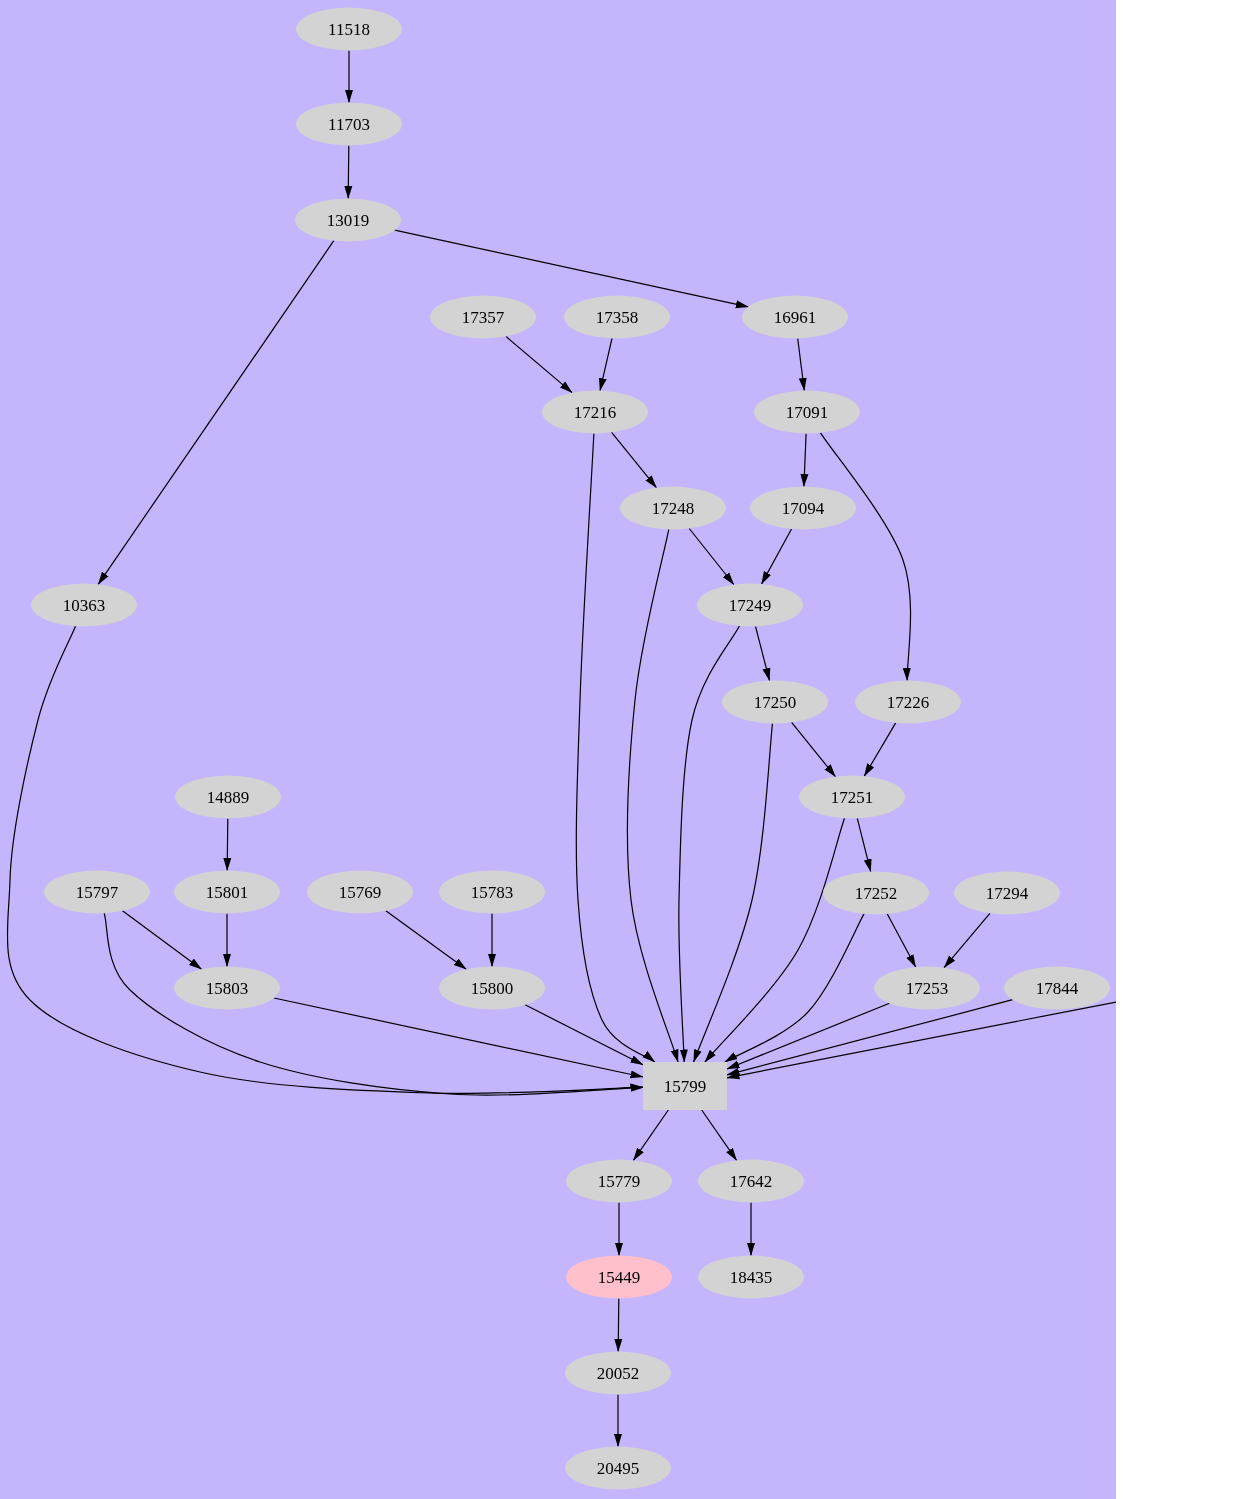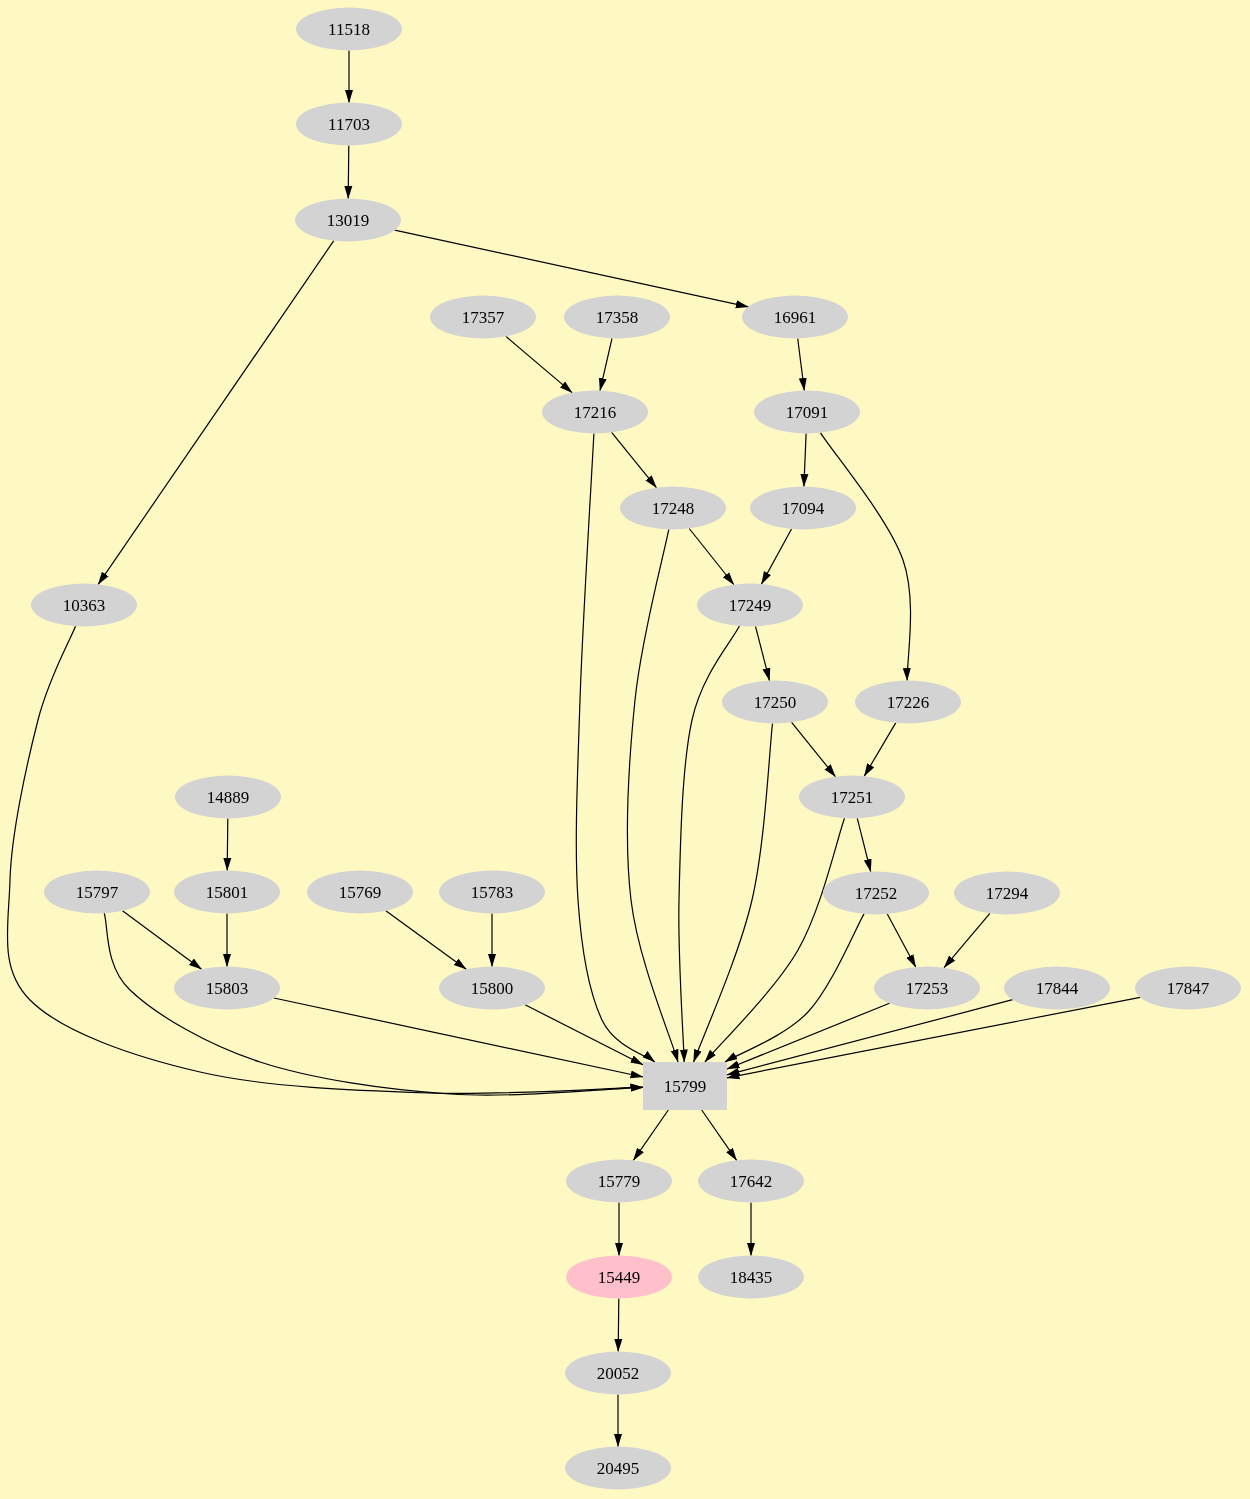--- a/index.html
+++ b/index.html
@@ -3,23 +3,23 @@
 <meta charset="utf-8">
 <style>
   html, body {
     margin: 0;
     padding: 0;
     background: #ffffff;
     font-family: "Liberation Serif", "DejaVu Serif", serif;
   }
   .canvas {
     position: relative;
-    width: 1250px;
+    width: 1116px;
     height: 1499px;
-    background: #fef9c3;
+    background: #c4b5fd;
     overflow: hidden;
   }
   svg.graph {
     position: absolute;
     left: 0;
     top: 0;
   }
   .edge-path {
     fill: none;
   }

